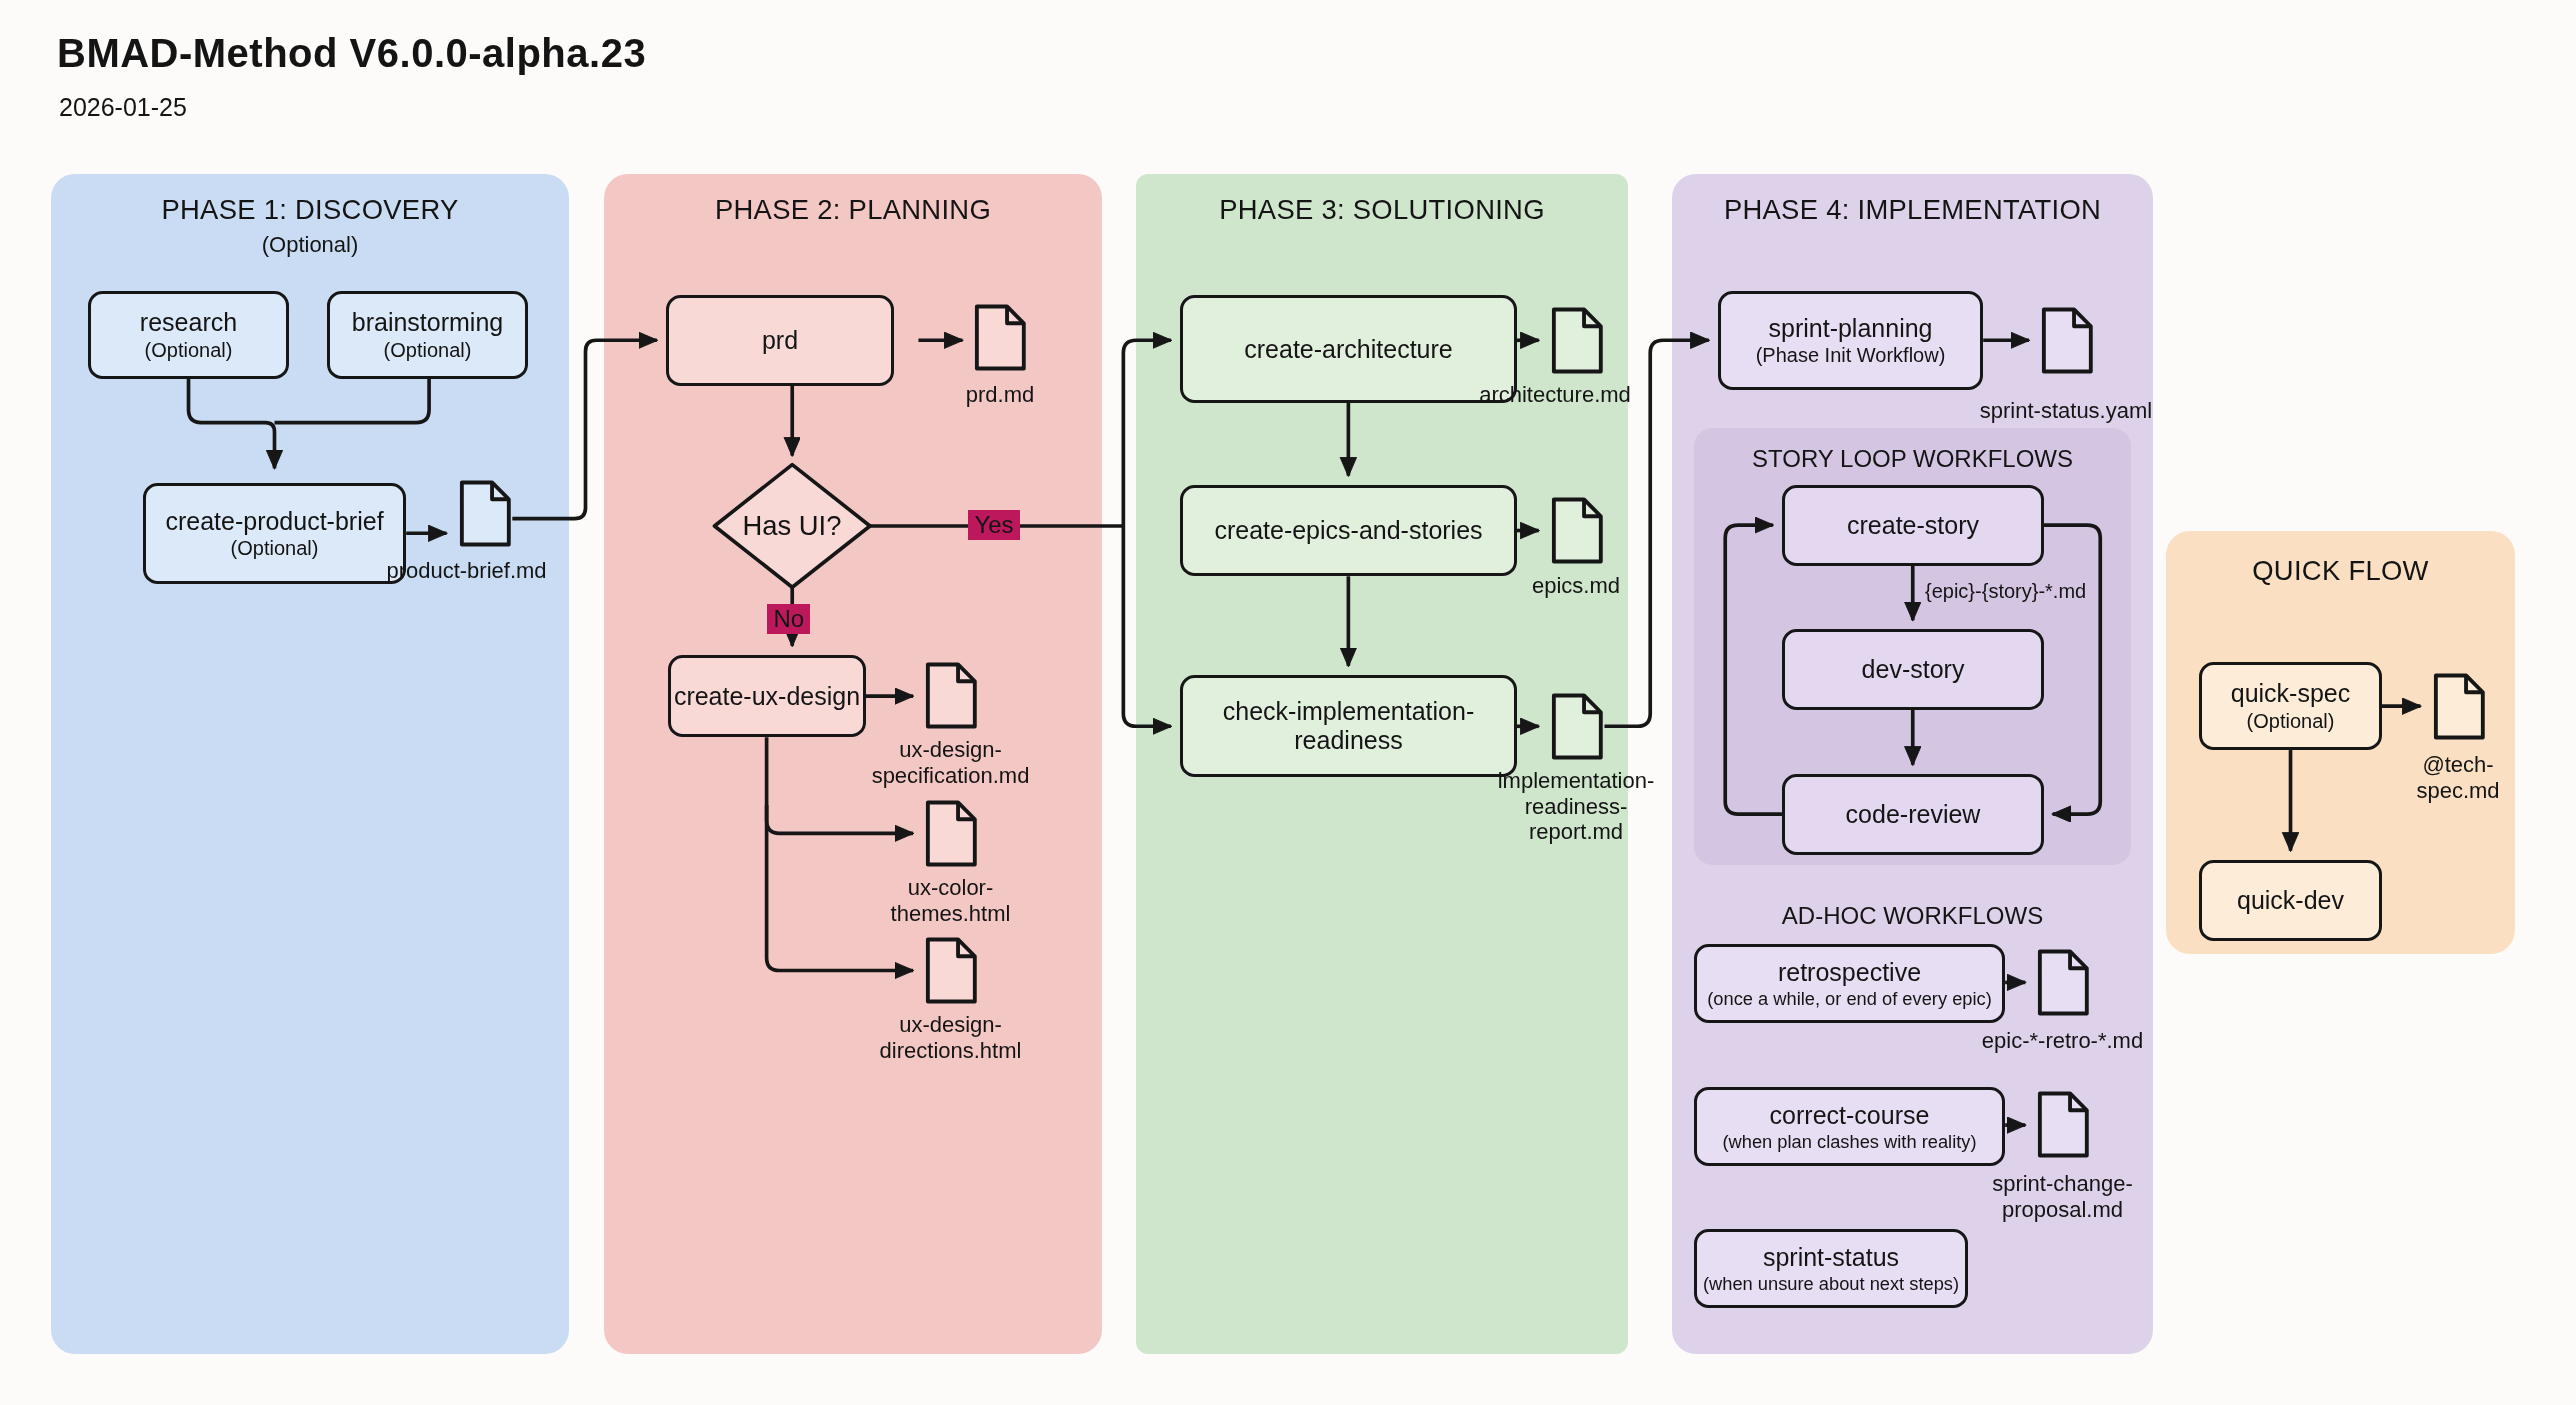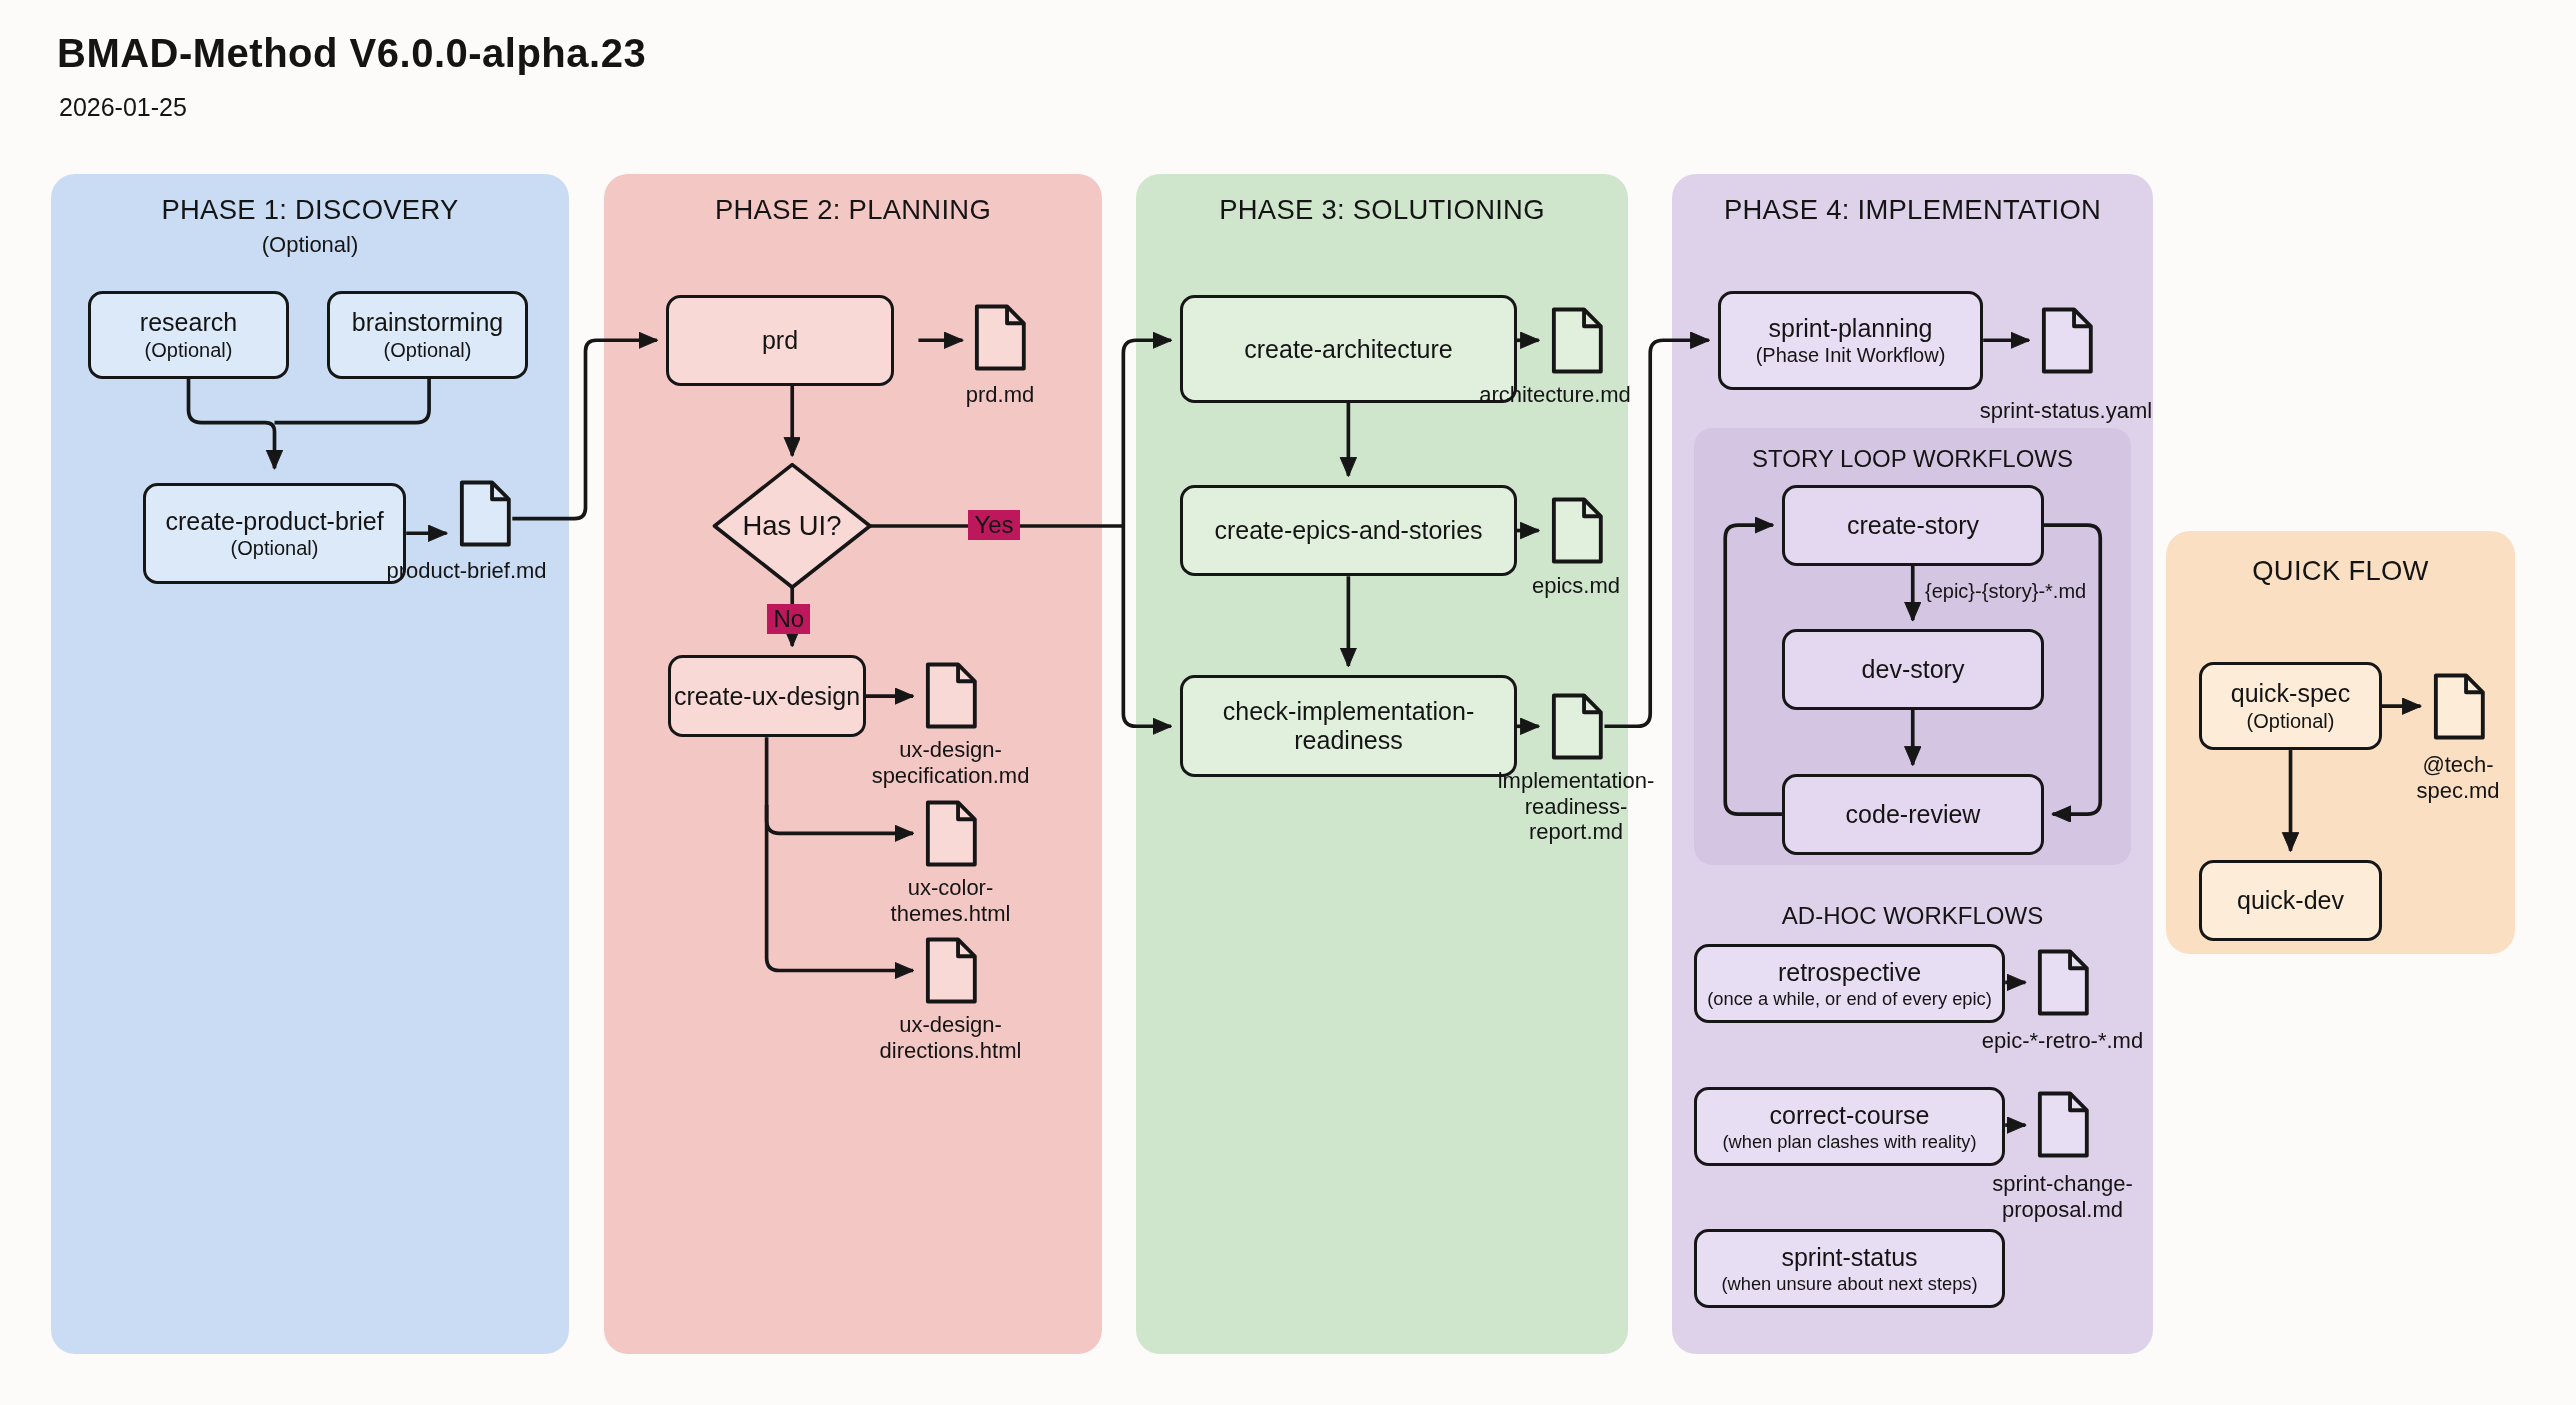--- a/index.html
+++ b/index.html
@@ -10,21 +10,21 @@
     color:var(--text,#141414);
   }
   .abs{position:absolute;}
   
   .title{left:57px;top:31px;font-size:40px;font-weight:600;letter-spacing:0.5px;z-index:3;}
   .date{left:59px;top:93px;font-size:25px;font-weight:400;z-index:3;}
   
   .panel{border-radius:24px;z-index:1;}
   .p1{background:var(--phase1_panel);}
   .p2{background:var(--phase2_panel);}
-  .p3{background:var(--phase3_panel);}
+  .p3{background:var(--phase3_panel);border-radius:12px;}
   .p4{background:var(--phase4_panel);}
   .psub{background:var(--story_loop_panel);border-radius:18.3px;z-index:1;}
   .pqf{background:var(--quick_flow_panel);}
   .panel-title{width:100%;text-align:center;margin-top:20px;font-size:27.4px;font-weight:500;letter-spacing:0.3px;}
   .panel-subtitle{width:100%;text-align:center;margin-top:5.5px;font-size:22px;}
   .subpanel-title{width:100%;text-align:center;margin-top:16.5px;font-size:24px;font-weight:500;}
   .section-title{text-align:center;font-size:24px;font-weight:500;z-index:3;}
   
   #wires{left:0;top:0;z-index:2;pointer-events:none;}
   #wires path, #wires polygon{stroke:var(--line,#161616);}
@@ -260,21 +260,21 @@
   <span class="sub-small">(when plan clashes with reality)</span>
 </div>
 <div class="abs doc d4" style="left:2034px;top:1089px;">
   <svg viewBox="0 0 68 84">
       <path class="doc-shape" d="M7 5 H43 L63 25 V79 H7 Z"></path>
       <path class="doc-fold" d="M43 5 V25 H63"></path>
     </svg>
 </div>
 <div class="abs doc-label" style="left:1971px;top:1171px;width:183px;">sprint-change-proposal.md</div>
 
-<div class="abs node n4" style="left:1694px;top:1229px;width:311px;height:79px;">
+<div class="abs node n4" style="left:1694px;top:1229px;width:274px;height:79px;">
   <span class="main">sprint-status</span>
   <span class="sub-small">(when unsure about next steps)</span>
 </div>
 
 <div class="abs node nqf" style="left:2199px;top:662px;width:183px;height:88px;">
   <span class="main">quick-spec</span>
   <span class="sub">(Optional)</span>
 </div>
 <div class="abs doc dqf" style="left:2430px;top:671px;">
   <svg viewBox="0 0 68 84">

